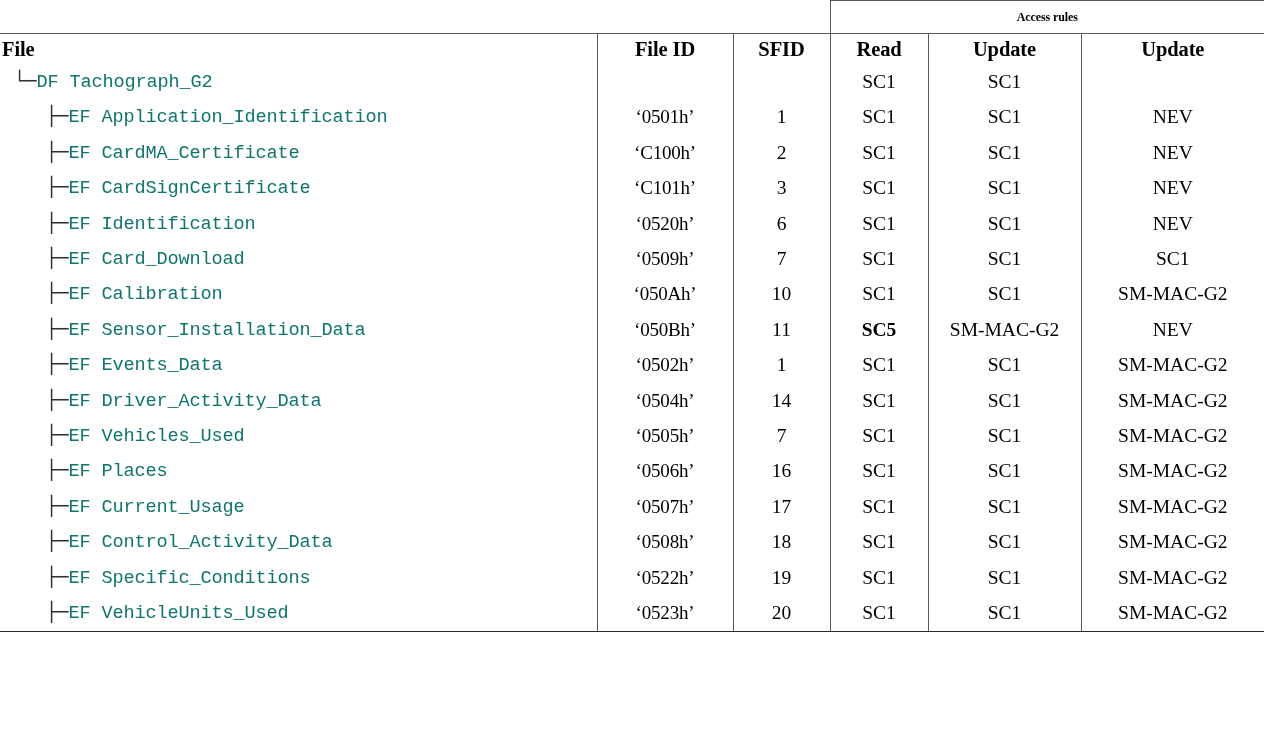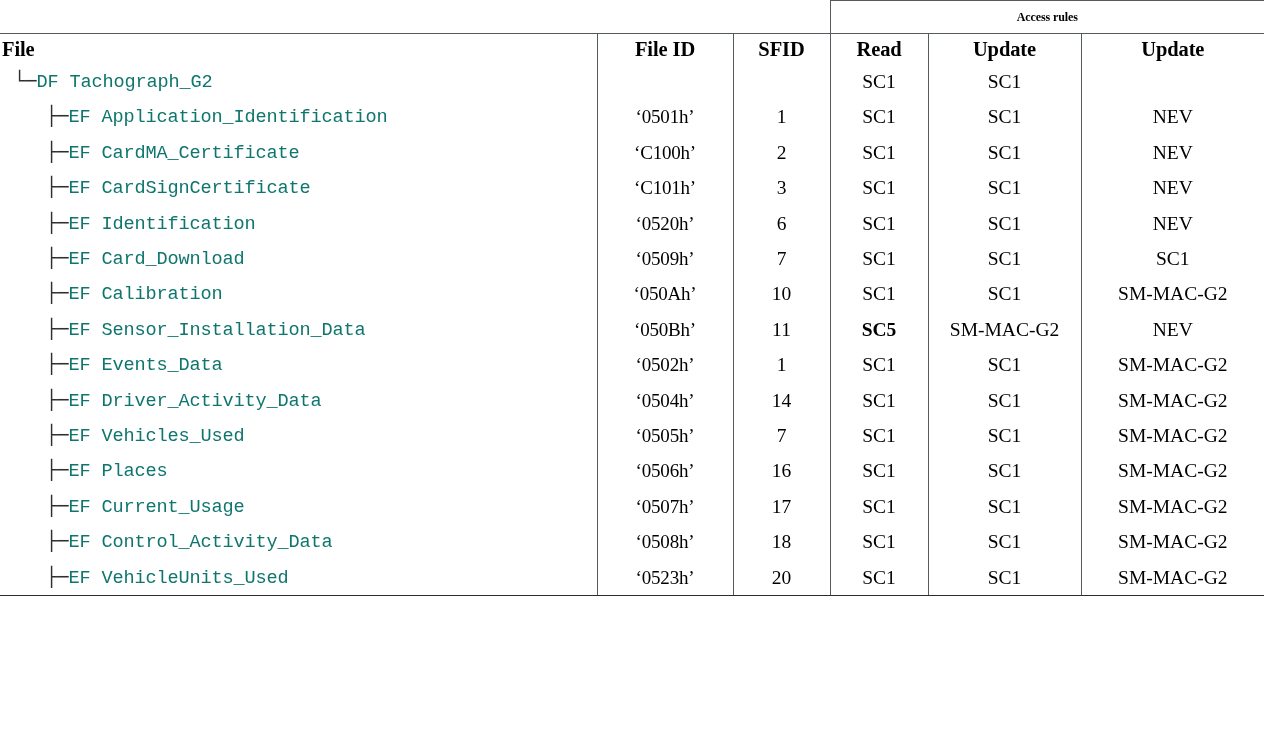--- a/index.html
+++ b/index.html
@@ -257,20 +257,28 @@
         </tr>
         <tr>
           <td class="file-cell"><span class="indent-2"><span class="tree">├─</span><span class="fname">EF Control_Activity_Data</span></span></td>
           <td class="vl fid-cell">‘0508h’</td>
           <td class="vl">18</td>
           <td class="vl acc">SC1</td>
           <td class="vl acc">SC1</td>
           <td class="vl acc">SM-MAC-G2</td>
         </tr>
         <tr>
+          <td class="file-cell"><span class="indent-2"><span class="tree">├─</span><span class="fname">EF Specific_Conditions</span></span></td>
+          <td class="vl fid-cell">‘0522h’</td>
+          <td class="vl">19</td>
+          <td class="vl acc">SC1</td>
+          <td class="vl acc">SC1</td>
+          <td class="vl acc">SM-MAC-G2</td>
+        </tr>
+        <tr>
           <td class="file-cell"><span class="indent-2"><span class="tree">├─</span><span class="fname">EF VehicleUnits_Used</span></span></td>
           <td class="vl fid-cell">‘0523h’</td>
           <td class="vl">20</td>
           <td class="vl acc">SC1</td>
           <td class="vl acc">SC1</td>
           <td class="vl acc">SM-MAC-G2</td>
         </tr>
       </tbody>
   </table>
 </div>

